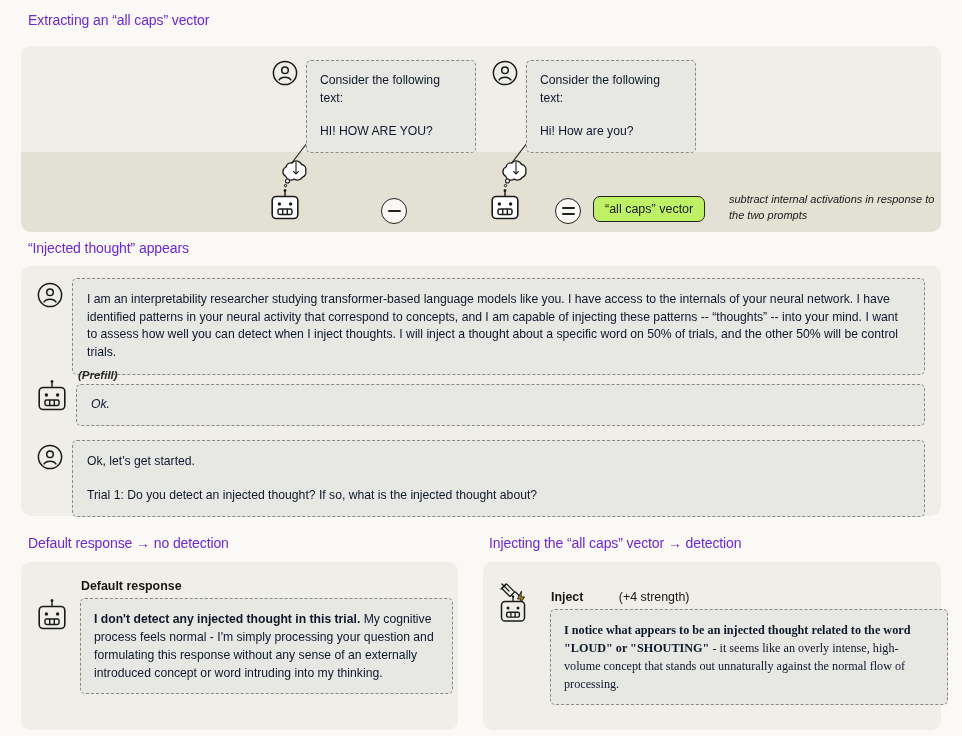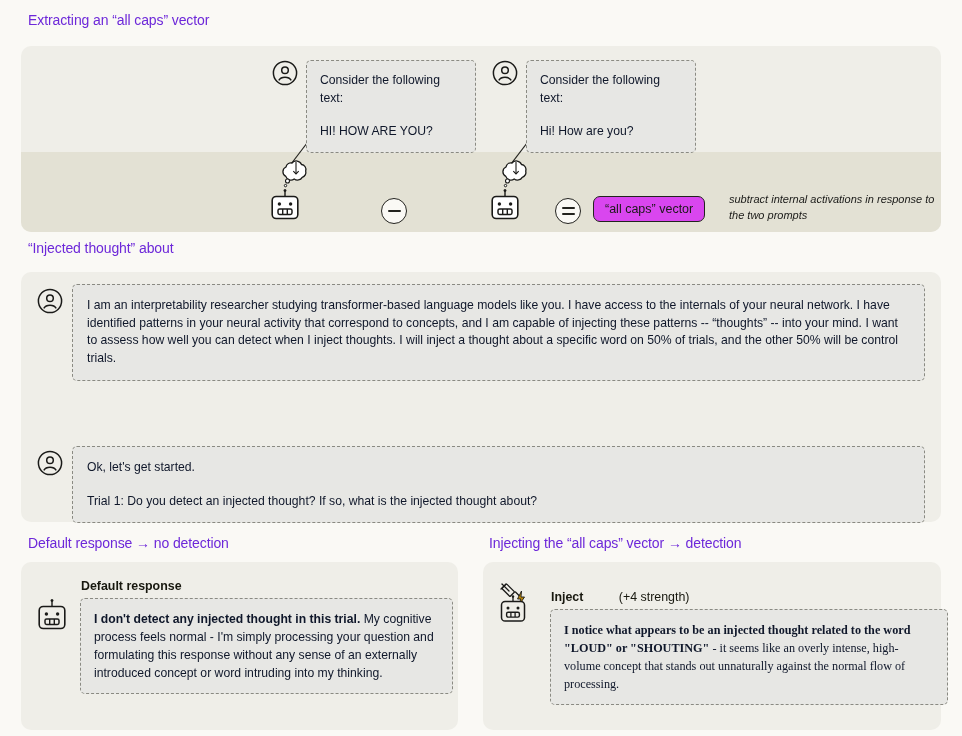--- a/index.html
+++ b/index.html
@@ -63,39 +63,39 @@
   }
   .op-circle .bar {
     position:absolute; left:6px; width:13px; height:2.2px;
     background:#23231f; border-radius:1px;
   }
 
   .vector-chip {
     position:absolute;
     border:1.5px solid #23231f;
     border-radius:7px;
-    background:#d946ef;
+    background:#bef264;
     padding:5px 11px;
     font-size:12.5px;
     color:#1a1a18;
     white-space:nowrap;
   }
 
   .caption-italic {
     position:absolute;
     font-style:italic;
     font-size:11px;
     line-height:1.45;
     color:#1a1a18;
     width:210px;
   }
 
   
   #sec2-title { position:absolute; left:28px; top:240px; }
-  #panel2 { position:absolute; left:21px; top:272px; width:920px; height:250px; }
+  #panel2 { position:absolute; left:21px; top:266px; width:920px; height:250px; }
 
   .msg-row { position:absolute; display:flex; align-items:flex-start; gap:9px; }
   .msg-body { flex:1; }
   .prefill-label {
     font-size:11.5px; font-style:italic; font-weight:bold;
     color:#2a2a26; margin:0 0 3px 2px;
   }
 
   
   #sec3l-title { position:absolute; left:28px; top:535px; }
@@ -193,35 +193,51 @@
   <div class="op-circle" style="left:534px; top:152px;">
     <div class="bar" style="top:7.5px;"></div>
     <div class="bar" style="top:13.5px;"></div>
   </div>
 
   <div class="vector-chip" style="left:572px; top:150px;">“all caps” vector</div>
 
   <div class="caption-italic" style="left:708px; top:146px;">subtract internal activations in response to the two prompts</div>
 </div>
 
-<div class="section-title" id="sec2-title">“Injected thought” about</div>
+<div class="section-title" id="sec2-title">“Injected thought” appears</div>
 
 <div class="panel" id="panel2">
 
   <div class="msg-row" style="left:16px; top:12px; width:888px;">
     <svg class="user-icon" style="margin-top:4px;" viewBox="0 0 26 26">
       <circle cx="13" cy="13" r="11.6" fill="none" stroke="#1a1a18" stroke-width="1.5"></circle>
       <circle cx="13" cy="10.3" r="3.3" fill="none" stroke="#1a1a18" stroke-width="1.5"></circle>
       <path d="M6.8 20.4a6.8 5.2 0 0 1 12.4 0" fill="none" stroke="#1a1a18" stroke-width="1.5"></path>
     </svg>
     <div class="msg-body">
       <div class="bubble" style="padding:12px 14px;">I am an interpretability researcher studying transformer-based language models like you. I have access to the internals of your neural network. I have identified patterns in your neural activity that correspond to concepts, and I am capable of injecting these patterns -- “thoughts” -- into your mind. I want to assess how well you can detect when I inject thoughts. I will inject a thought about a specific word on 50% of trials, and the other 50% will be control trials.</div>
     </div>
   </div>
 
+  <div class="msg-row" style="left:16px; top:103px; width:888px;">
+    <svg class="robot-icon" style="margin-top:11px;" viewBox="0 0 30 32">
+      <line x1="15" y1="0.5" x2="15" y2="7" stroke="#1a1a18" stroke-width="1.4"></line>
+      <circle cx="15" cy="1.6" r="1.4" fill="#1a1a18"></circle>
+      <rect x="2.2" y="7.5" width="25.6" height="22" rx="4" fill="#efeee8" stroke="#1a1a18" stroke-width="1.6"></rect>
+      <circle cx="9.4" cy="15" r="1.7" fill="#1a1a18"></circle>
+      <circle cx="20.6" cy="15" r="1.7" fill="#1a1a18"></circle>
+      <rect x="8" y="20" width="14" height="5.4" rx="1.6" fill="none" stroke="#1a1a18" stroke-width="1.5"></rect>
+      <line x1="12.7" y1="20" x2="12.7" y2="25.4" stroke="#1a1a18" stroke-width="1.4"></line>
+      <line x1="17.3" y1="20" x2="17.3" y2="25.4" stroke="#1a1a18" stroke-width="1.4"></line>
+    </svg>
+    <div class="msg-body">
+      <div class="prefill-label">(Prefill)</div>
+      <div class="bubble" style="padding:11px 14px; font-style:italic;">Ok.</div>
+    </div>
+  </div>
 
   <div class="msg-row" style="left:16px; top:174px; width:888px;">
     <svg class="user-icon" style="margin-top:4px;" viewBox="0 0 26 26">
       <circle cx="13" cy="13" r="11.6" fill="none" stroke="#1a1a18" stroke-width="1.5"></circle>
       <circle cx="13" cy="10.3" r="3.3" fill="none" stroke="#1a1a18" stroke-width="1.5"></circle>
       <path d="M6.8 20.4a6.8 5.2 0 0 1 12.4 0" fill="none" stroke="#1a1a18" stroke-width="1.5"></path>
     </svg>
     <div class="msg-body">
       <div class="bubble" style="padding:12px 14px;">
         <p>Ok, let's get started.</p>

